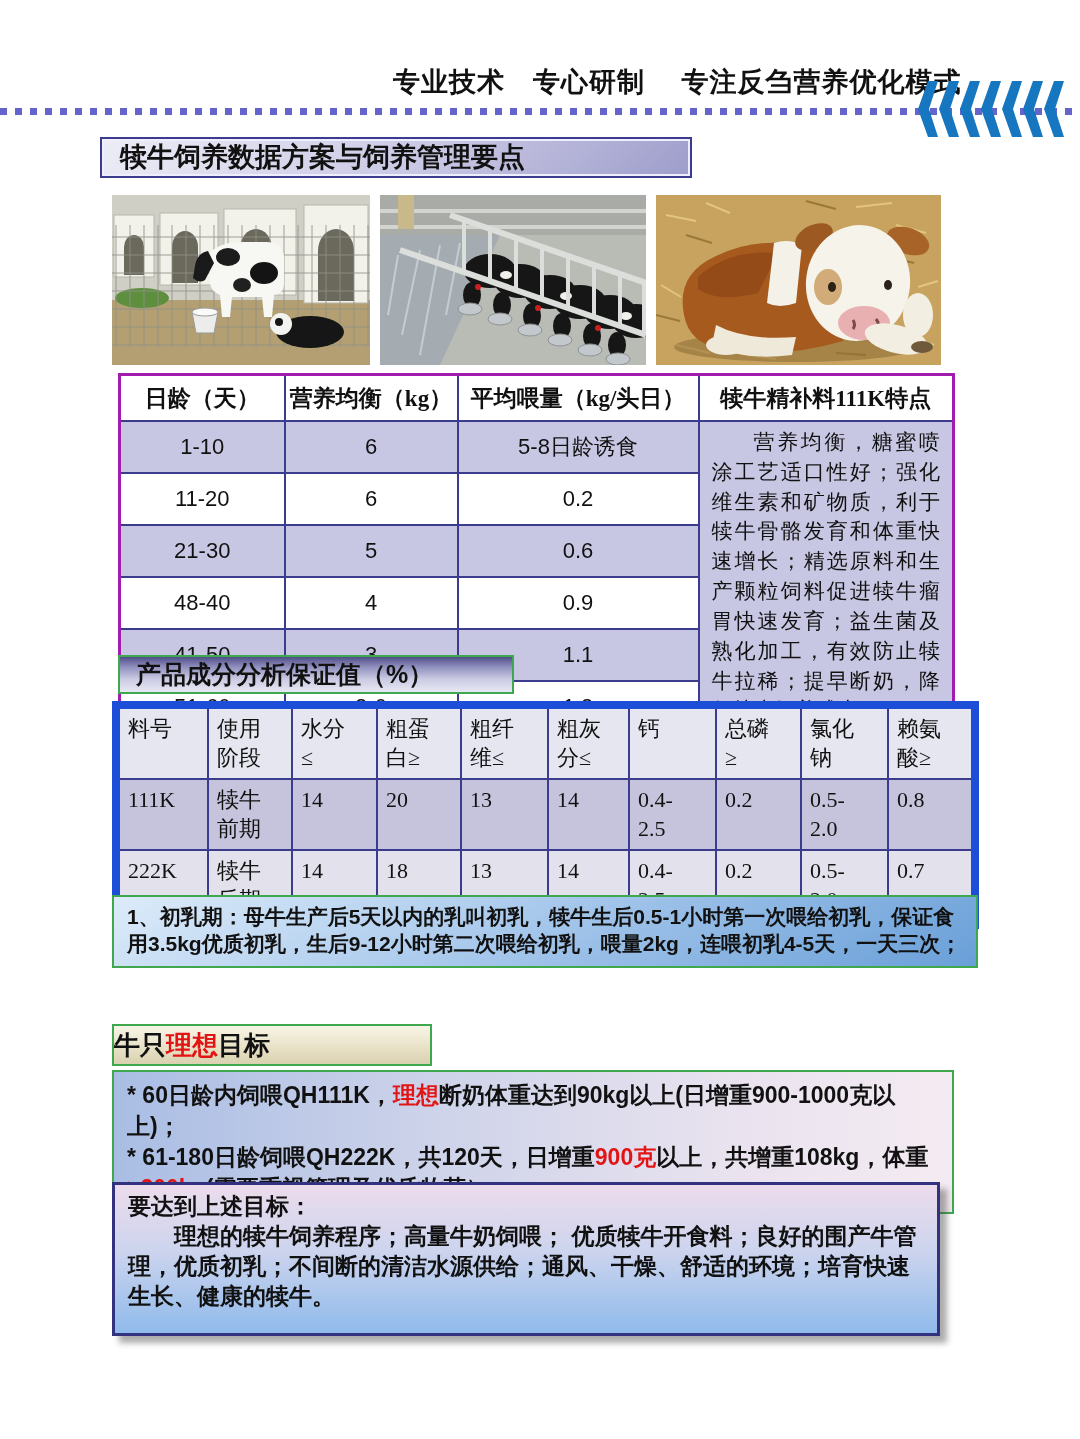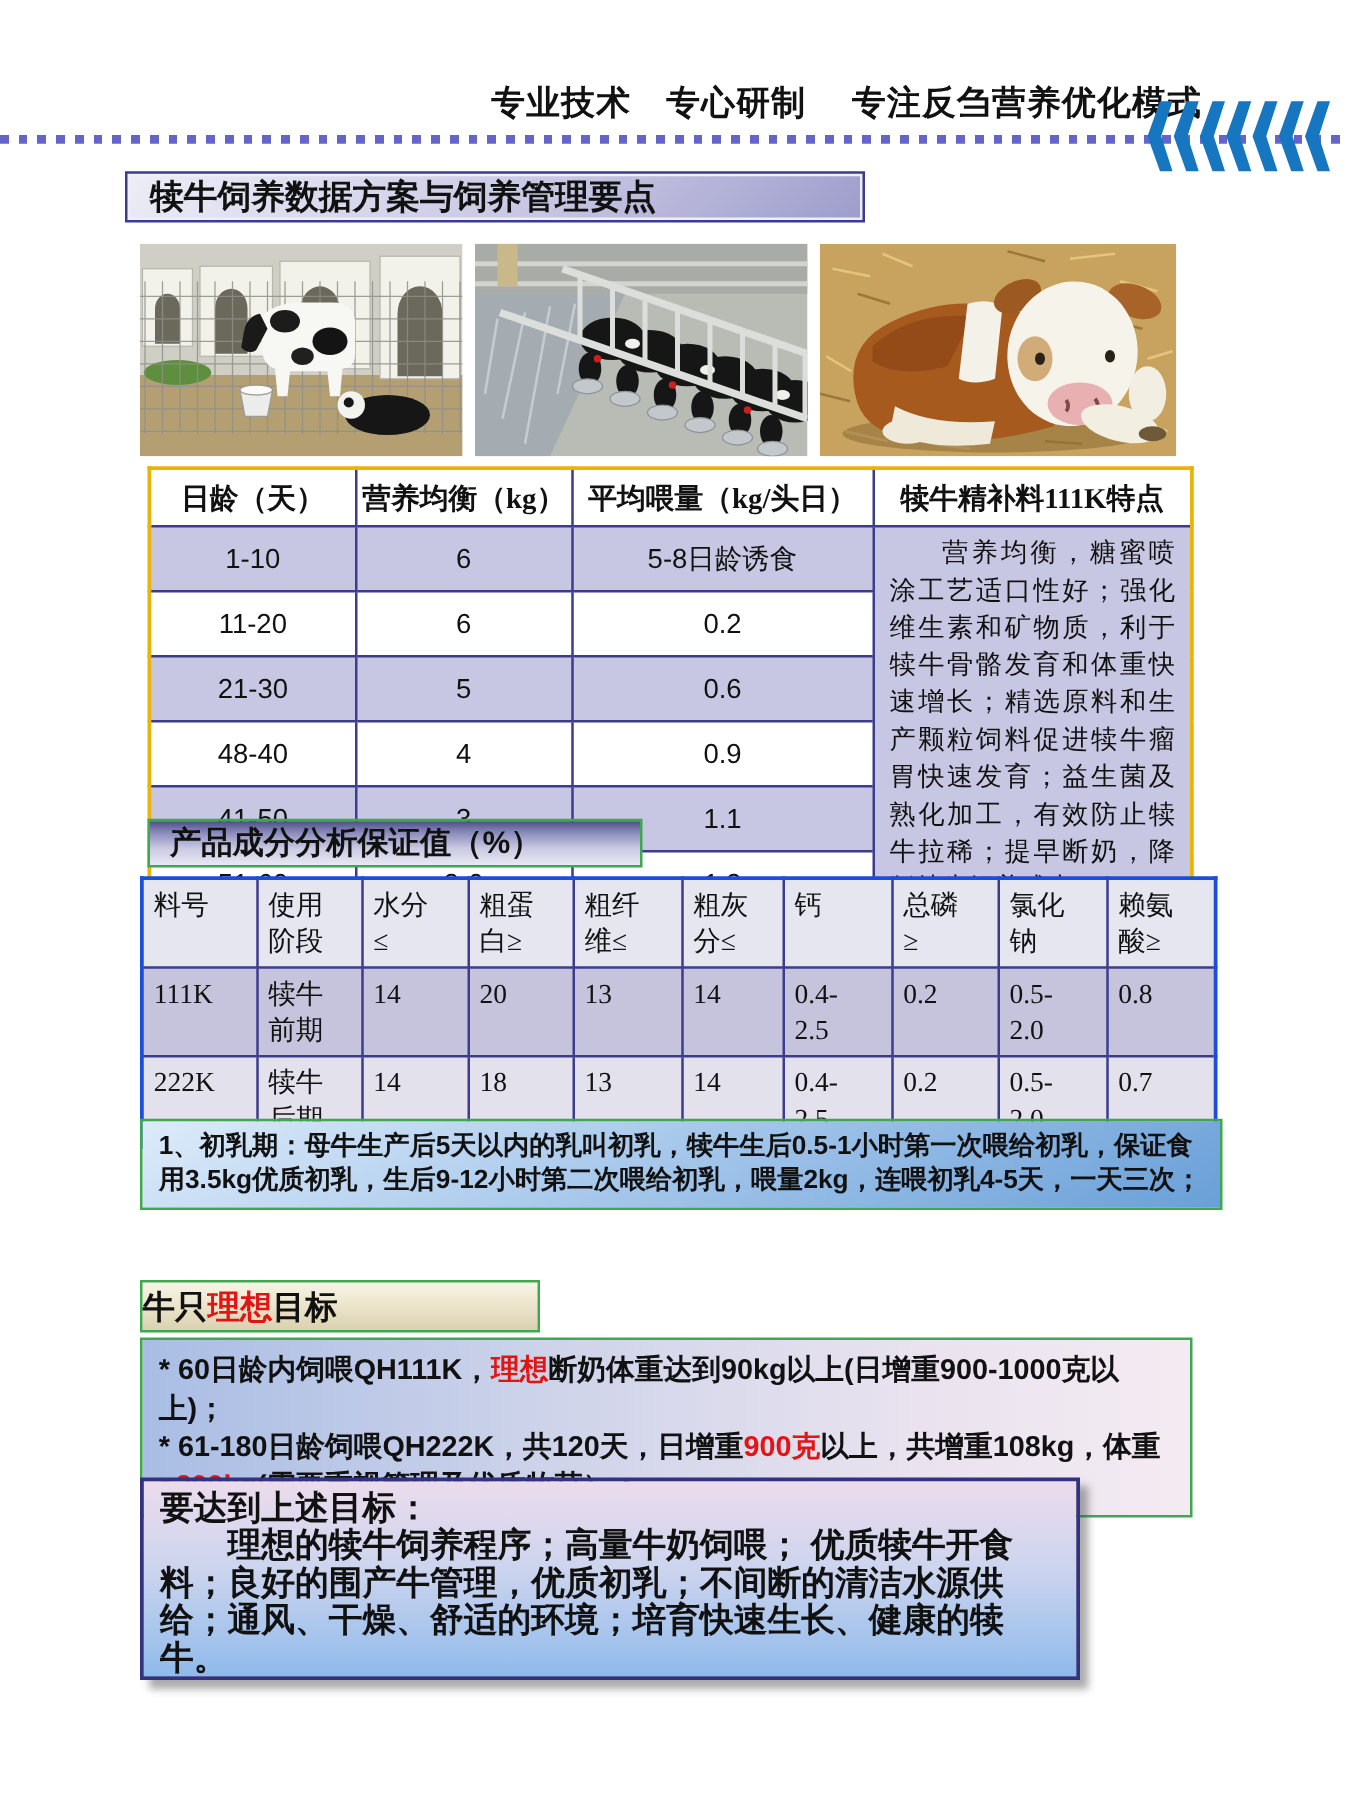--- a/index.html
+++ b/index.html
@@ -12,36 +12,36 @@
     background:repeating-linear-gradient(90deg,#6464cc 0 7px,transparent 7px 15px);}
   .chevrons{position:absolute;right:4px;top:80px;}
   .title-banner{position:absolute;left:100px;top:137px;width:592px;height:41px;box-sizing:border-box;
     border:2px solid #3c3c8e;box-shadow:inset 0 0 0 2px #eef;
     background:linear-gradient(135deg,#ededf7 0%,#c9c8e4 55%,#9e9dcb 100%);
     font-size:27px;font-weight:bold;line-height:37px;padding-left:18px;}
   .photos{position:absolute;left:112px;top:195px;display:flex;gap:10px;}
   .photos svg{display:block;}
 
   
-  .t1{position:absolute;left:118px;top:373px;border-collapse:collapse;border:3px solid #eab308;}
+  .t1{position:absolute;left:118px;top:373px;border-collapse:collapse;border:3px solid #a21caf;}
   .t1 th,.t1 td{border:2px solid #3c3c8e;text-align:center;}
   .t1 th{height:42px;background:#fff;font-family:"Liberation Serif","DejaVu Serif",serif;font-size:23px;font-weight:bold;}
   .t1 td{height:36px;font-size:22px;}
   .t1 tr.odd td{background:#c8c7e3;}
   .t1 tr.even td{background:#ffffff;}
   .t1 td.feat{background:#c8c7e3;font-family:"Liberation Serif","DejaVu Serif",serif;font-size:21px;
     font-weight:normal;text-align:justify;vertical-align:top;padding:6px 12px;text-indent:2em;line-height:1.42;}
 
   .comp-title{position:absolute;left:118px;top:655px;width:396px;height:39px;box-sizing:border-box;
     border:2px solid #3fa84f;
     background:linear-gradient(180deg,#4e4e88 0%,#8f8fbe 28%,#c9c9e2 62%,#e8e8f4 100%);
     font-size:25px;font-weight:bold;line-height:34px;padding-left:16px;}
 
   
-  .t2{position:absolute;left:112px;top:701px;border-collapse:collapse;border:3px solid #1d4ed8;
+  .t2{position:absolute;left:112px;top:701px;border-collapse:collapse;border:8px solid #1d4ed8;
     font-family:"Liberation Serif","DejaVu Serif",serif;}
   .t2 th,.t2 td{border:2px solid #3c3c8e;font-size:22px;font-weight:normal;text-align:left;
     vertical-align:top;padding:6px 8px;white-space:pre-line;line-height:1.3;}
   .t2 th{background:#e6e6f0;height:46px;}
   .t2 tr.r1 td{background:#c6c4dc;height:50px;}
   .t2 tr.r2 td{background:#e2e1ec;height:50px;}
 
   .notes-box{position:absolute;left:112px;top:895px;width:866px;box-sizing:border-box;
     border:2px solid #3fa84f;
     background:linear-gradient(150deg,#dcebf9 0%,#a9c9ec 45%,#699fd8 100%);
@@ -52,24 +52,24 @@
     border:2px solid #3fa84f;
     background:linear-gradient(180deg,#f8f5e6 0%,#e9e2c8 55%,#d9d1af 100%);
     font-size:26px;font-weight:bold;line-height:38px;}
 
   .goals-box{position:absolute;left:112px;top:1070px;width:842px;box-sizing:border-box;
     border:2px solid #3fa84f;
     background:linear-gradient(90deg,#a9bde4 0%,#cfd4ea 40%,#eae3ef 75%,#f4ebf2 100%);
     padding:8px 13px;font-size:23px;font-weight:bold;line-height:31px;}
   .goals-box p{margin:0;}
 
-  .conclusion-box{position:absolute;left:112px;top:1182px;width:752px;box-sizing:border-box;
+  .conclusion-box{position:absolute;left:112px;top:1182px;width:828px;box-sizing:border-box;
     border:3px solid #32327e;box-shadow:7px 7px 6px rgba(70,70,70,0.45);
     background:linear-gradient(180deg,#ecdcec 0%,#ccd4ee 45%,#8fbaeb 100%);
-    padding:6px 13px 0;font-size:27px;font-weight:bold;line-height:30px;}
+    padding:6px 13px 22px;font-size:23px;font-weight:bold;line-height:30px;}
   .conclusion-box p{margin:0;text-indent:2em;}
   .red{color:#e21414;}
 </style>
 </head>
 <body>
 
 <div class="slogan">专业技术　专心研制　 专注反刍营养优化模式</div>
 <div class="dotline"></div>
 
 <svg class="chevrons" width="160" height="58" viewBox="0 0 160 58">

